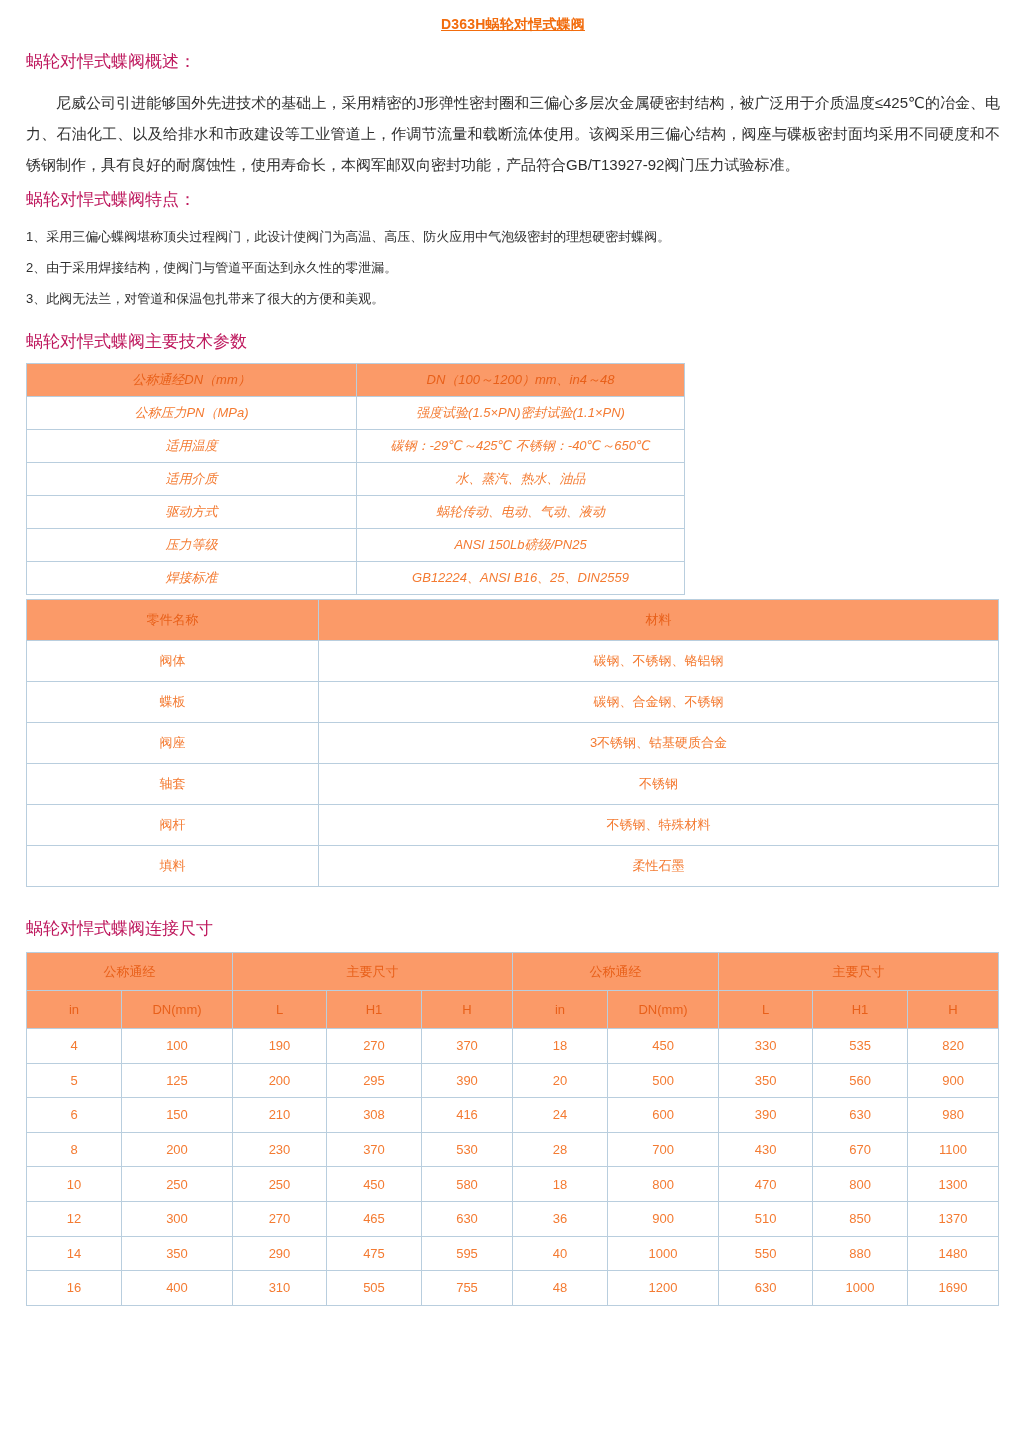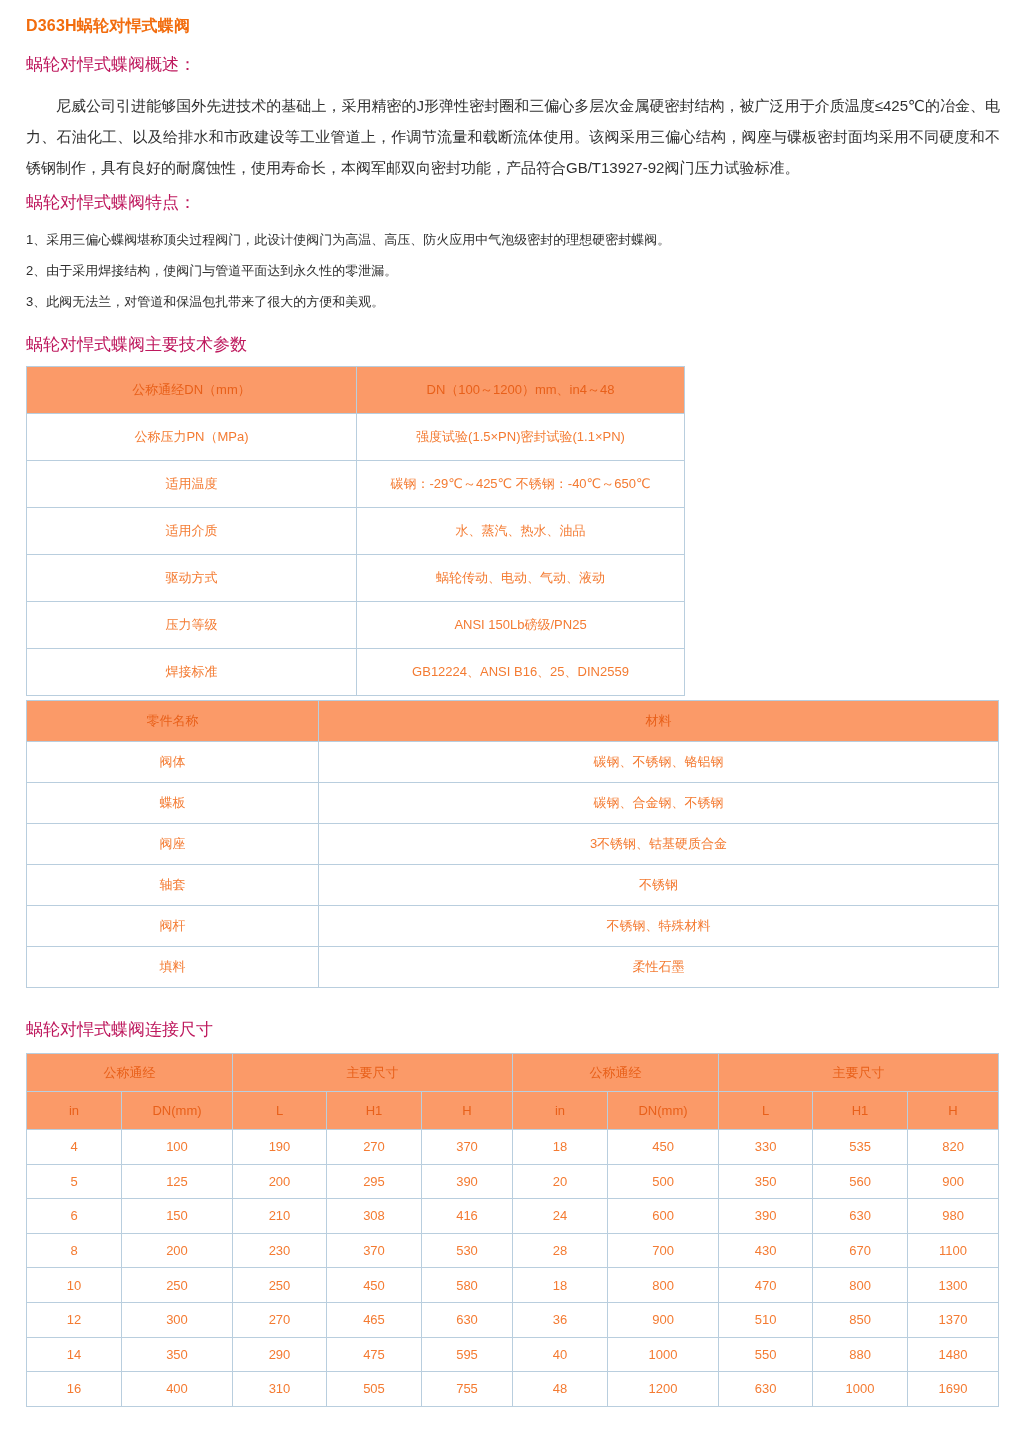--- a/index.html
+++ b/index.html
@@ -16,24 +16,26 @@
   }
   .page {
     width: 1026px;
     box-sizing: border-box;
     padding: 10px 26px 20px 26px;
   }
 
   
   .doc-title {
     color: #F26C0D;
-    font-size: 16px;
+    font-size: 14px;
     font-weight: bold;
+    text-decoration: underline;
     margin: 6px 0 16px 0;
     letter-spacing: 0.2px;
+    text-align: center;
   }
   .section-heading {
     color: #be185d;
     font-size: 17px;
     font-weight: normal;
     margin: 0 0 14px 0;
   }
   .section-heading.tight {
     margin-bottom: 10px;
   }
@@ -82,21 +84,21 @@
   }
   table td, table th {
     border: 1px solid #B9CEDE;
     text-align: center;
     vertical-align: middle;
     font-weight: normal;
     color: #F47B32;
     padding: 0 6px;
     box-sizing: border-box;
   }
-  .spec-table td { height: 47px; }
+  .spec-table td { height: 33px; font-style: italic; }
   .material-table td { height: 41px; }
   .dim-table td { height: 34.6px; }
 
   .hdr {
     background: #FB9A68;
     color: #E8601A;
   }
   .dim-table .hdr { height: 38px; }
 
   .cell-body {

